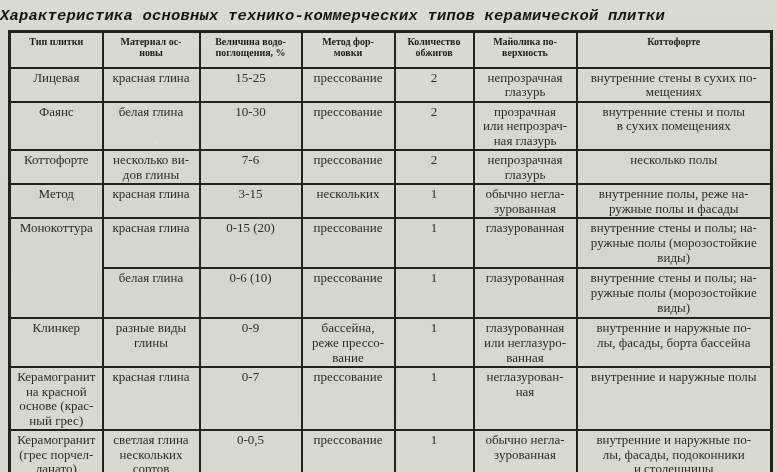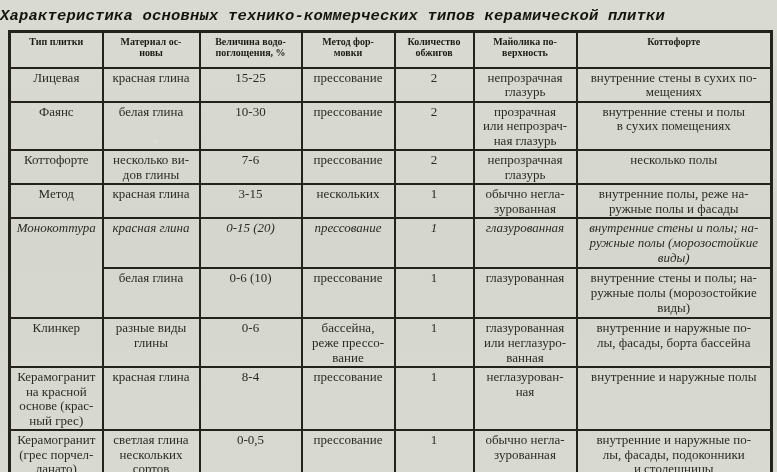--- a/index.html
+++ b/index.html
@@ -56,21 +56,21 @@
     padding-top: 3px;
   }
   table.main-table {
     border: 3px solid #23231b;
   }
   tr.h-row     { height: 36px; }
   tr.r-mayolika{ height: 32px; }
   tr.r-fayans  { height: 43px; }
   tr.r-kotto-forte { height: 32px; }
   tr.r-kotto   { height: 28px; }
-  tr.r-mono-1  { height: 50px; font-style: italic; }
+  tr.r-mono-1  { height: 50px; }
   tr.r-mono-2  { height: 50px; }
   tr.r-klinker { height: 45px; }
   tr.r-gres-red{ height: 60px; }
   tr.r-gres-porch { height: 57px; }
 </style>
 </head>
 <body>
 
 <div class="page-title">Характеристика основных технико-коммерческих типов керамической плитки</div>
 
@@ -162,38 +162,38 @@
     <td>1</td>
     <td>глазурованная</td>
     <td>внутренние стены и полы; на-
 ружные полы (морозостойкие
 виды)</td>
   </tr>
   <tr class="r-klinker">
     <td>Клинкер</td>
     <td>разные виды
 глины</td>
-    <td>0-6</td>
+    <td>0-9</td>
     <td>бассейна,
 реже прессо-
 вание</td>
     <td>1</td>
     <td>глазурованная
 или неглазуро-
 ванная</td>
     <td>внутренние и наружные по-
 лы, фасады, борта бассейна</td>
   </tr>
   <tr class="r-gres-red">
     <td>Керамогранит
 на красной
 основе (крас-
 ный грес)</td>
     <td>красная глина</td>
-    <td>8-4</td>
+    <td>0-7</td>
     <td>прессование</td>
     <td>1</td>
     <td>неглазурован-
 ная</td>
     <td>внутренние и наружные полы</td>
   </tr>
   <tr class="r-gres-porch">
     <td>Керамогранит
 (грес порчел-
 ланато)</td>

